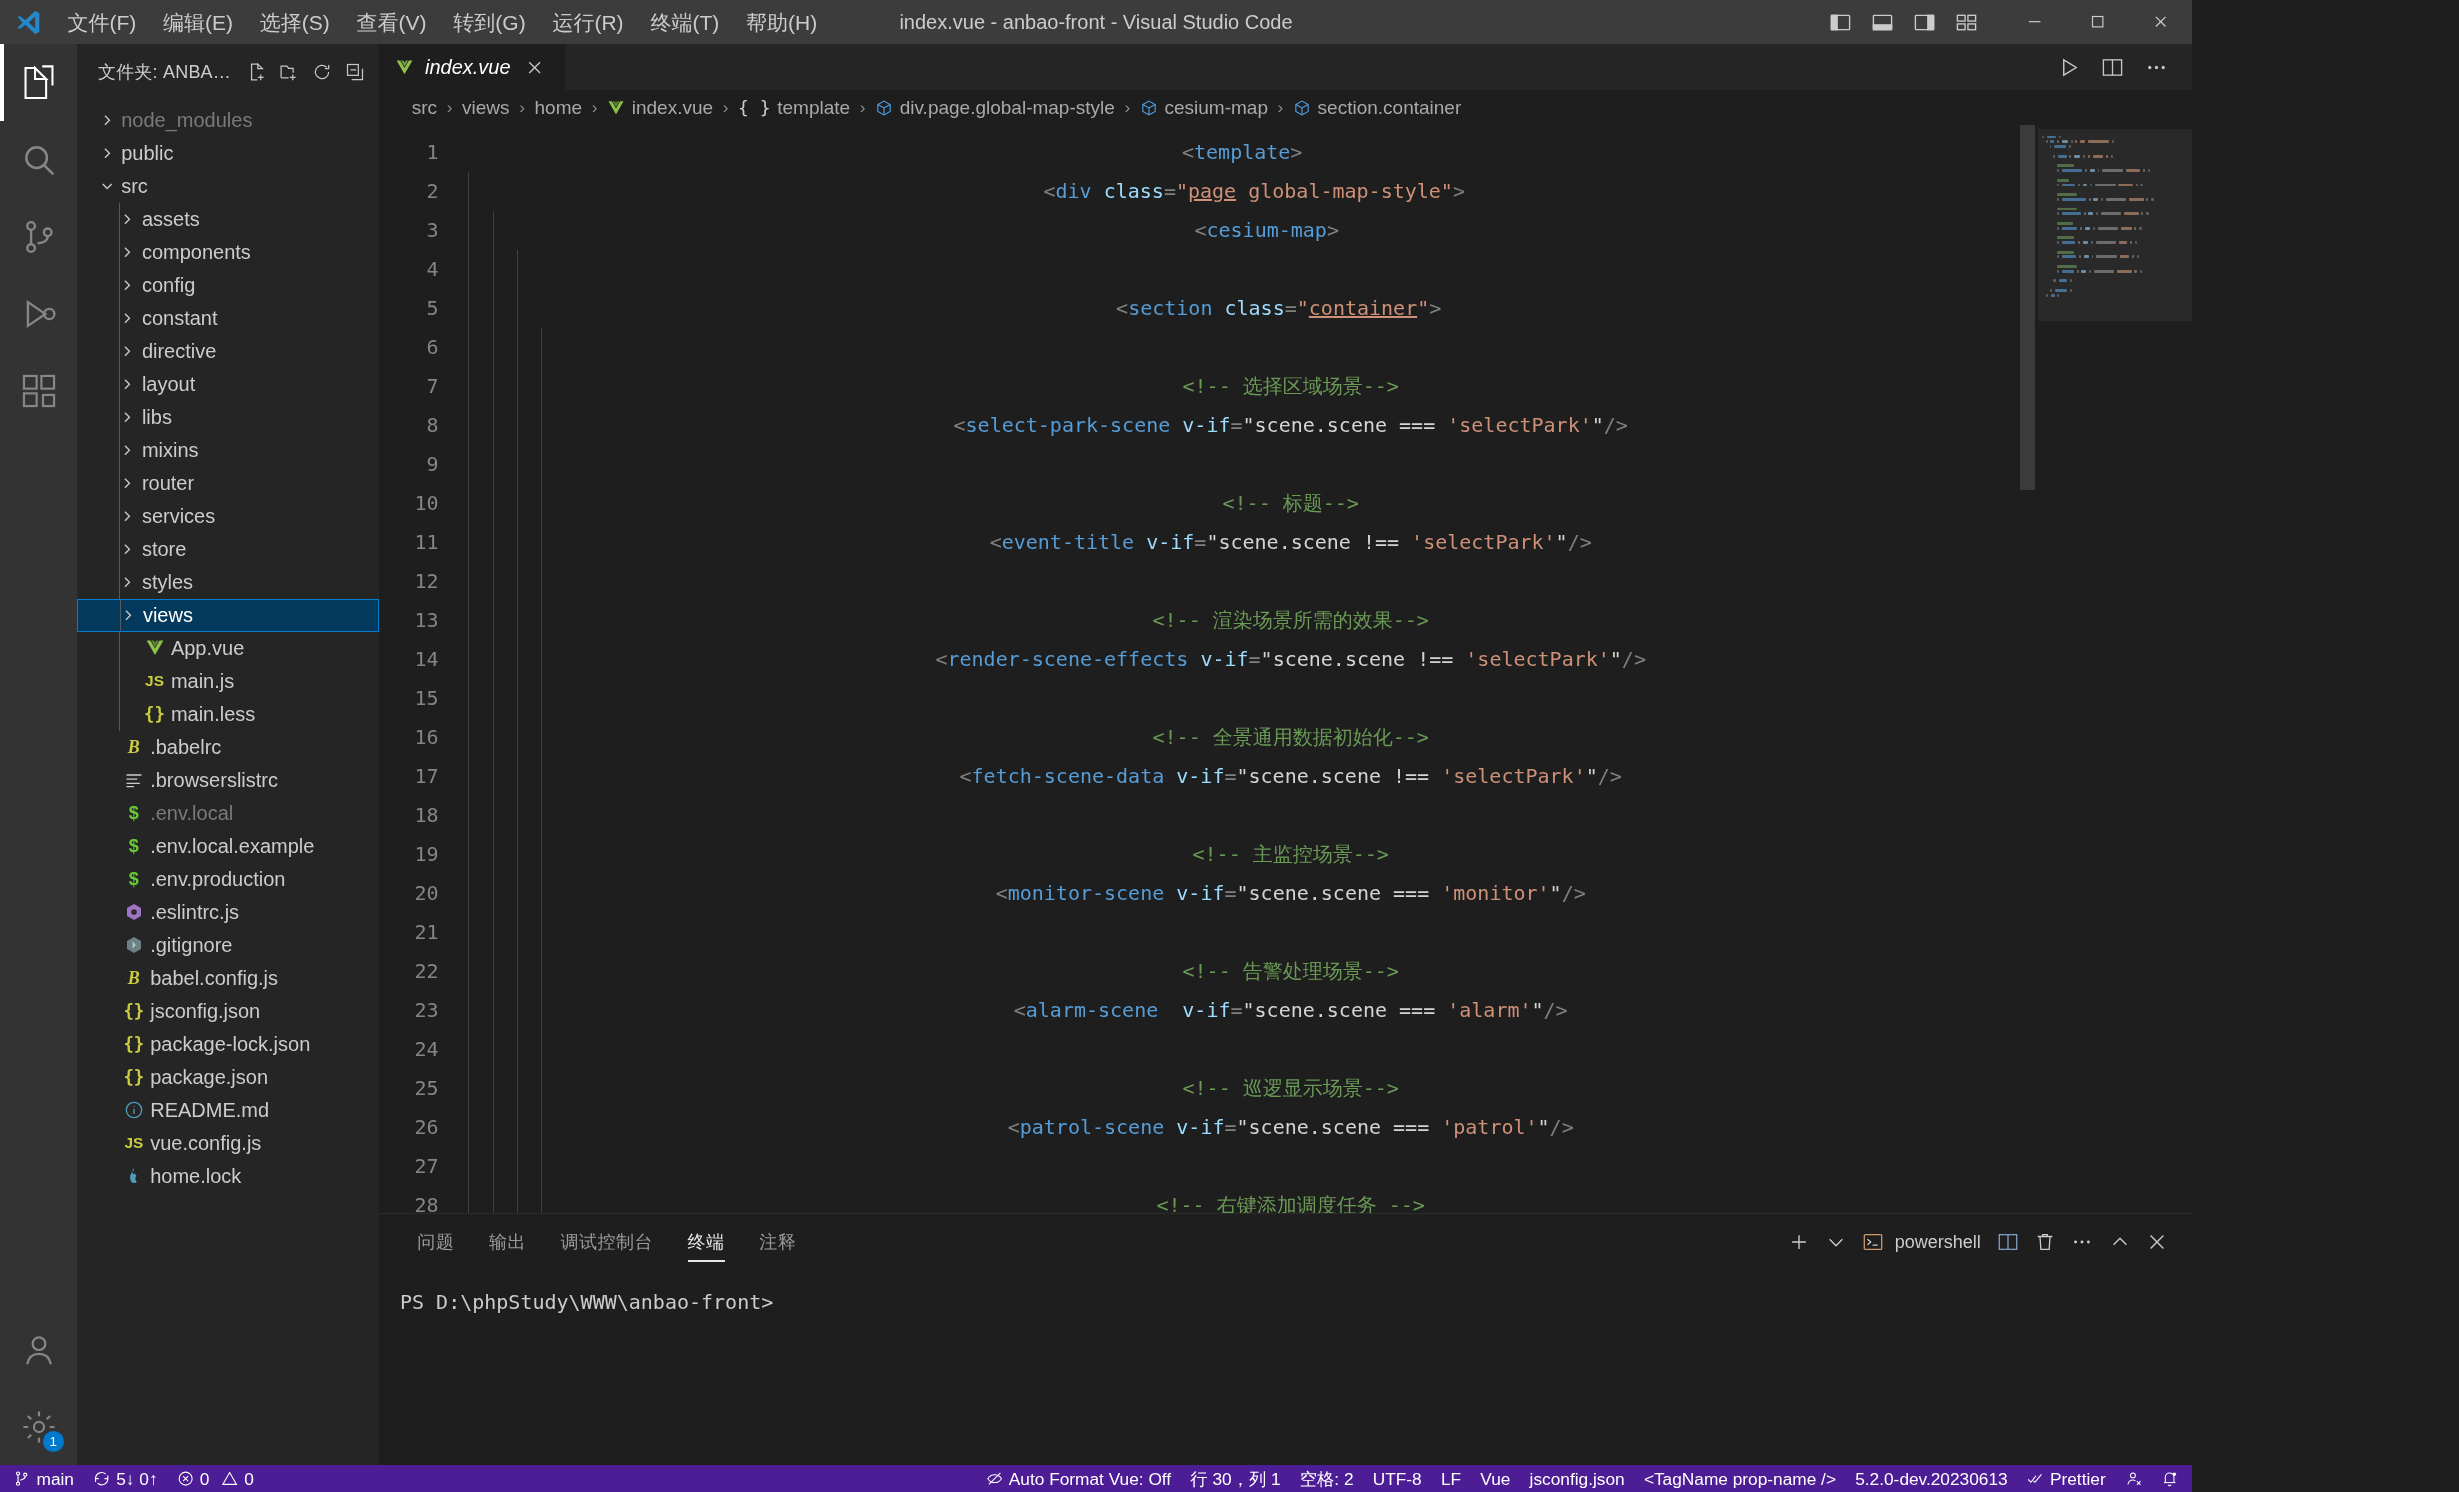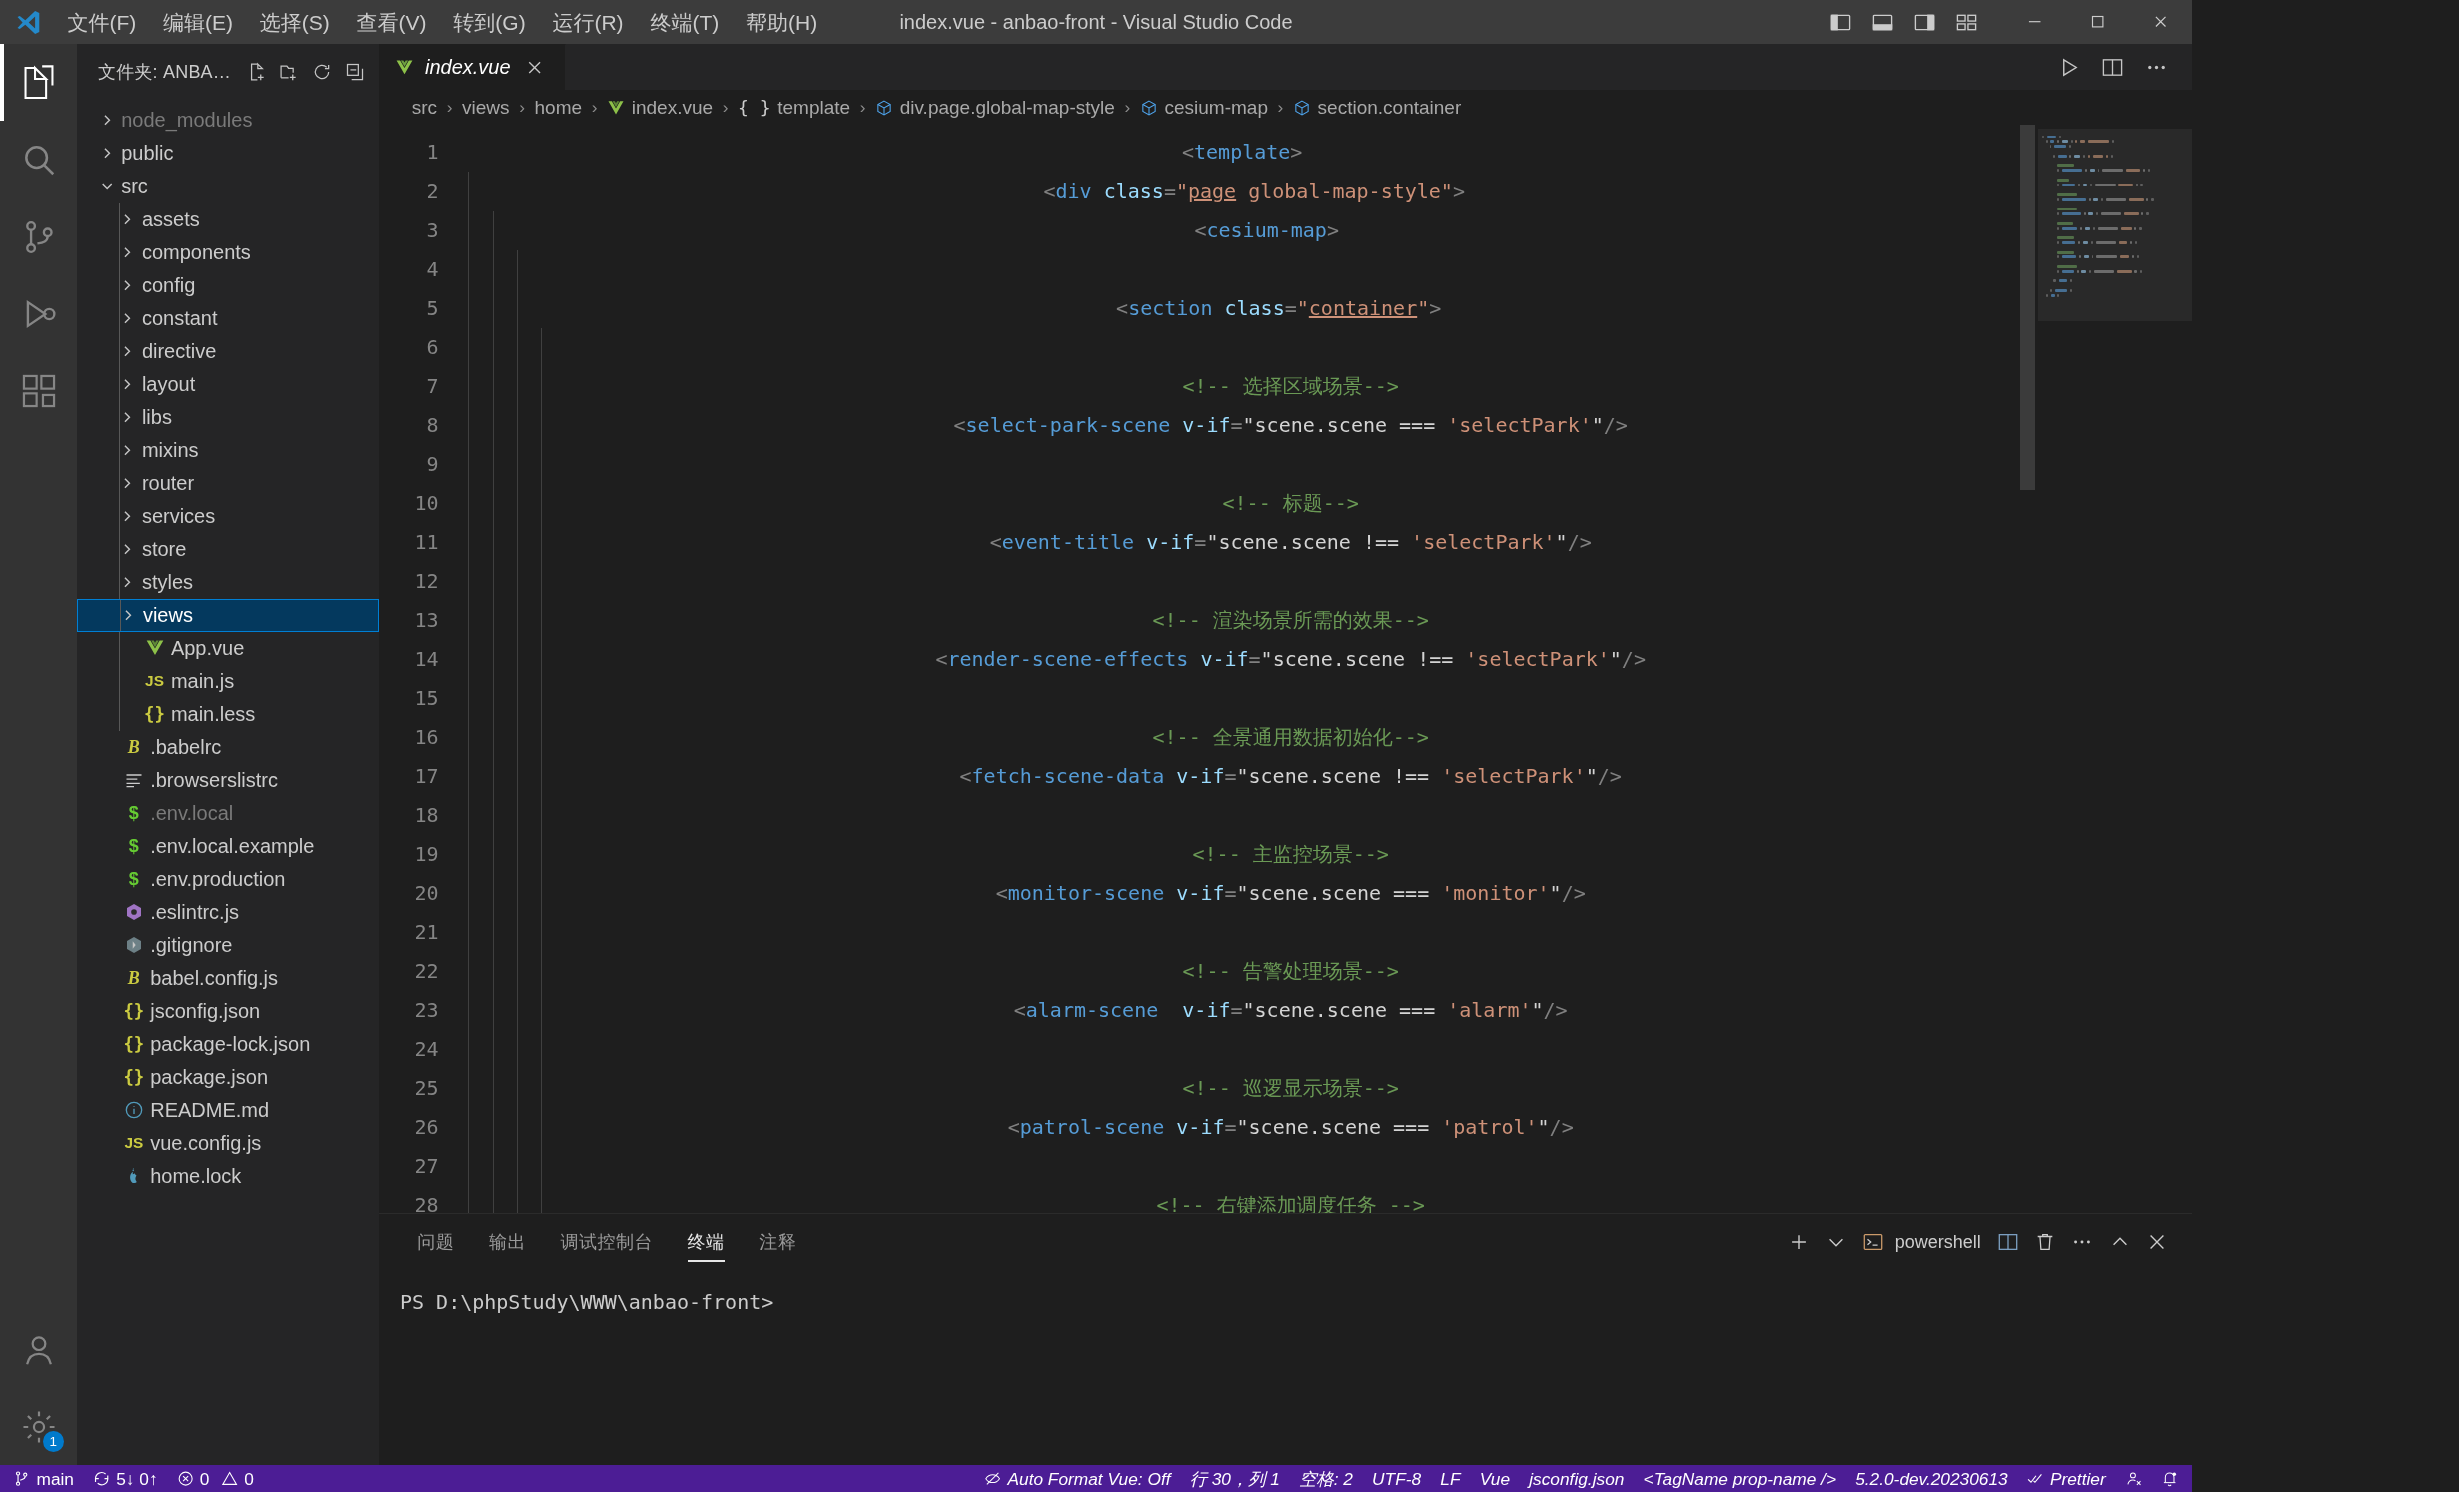--- a/index.html
+++ b/index.html
@@ -185,21 +185,21 @@
     flex: 1; padding: 17.3px 0 0 21px; font-family: "DejaVu Sans Mono", monospace;
     font-size: 20px; color: #cccccc; line-height: 31px;
   }
 
   
   .statusbar {
     height: 28px; flex: 0 0 28px; background: #4c1d95; display: flex; align-items: center;
     color: #ffffff; font-size: 17.3px; padding: 0 3.8px;
   }
   .sb-left, .sb-right { display: flex; align-items: center; }
-  .sb-right { margin-left: auto; font-style: italic; }
+  .sb-right { margin-left: auto; }
   .sbi { display: flex; align-items: center; gap: 5.8px; padding: 0 9.6px; height: 28px; white-space: nowrap; }
   .sbi svg { width: 17.3px; height: 17.3px; }
 </style>
 </head>
 <body>
 
 <div class="app">
 
   <div class="titlebar">
     <div class="vs-logo">

